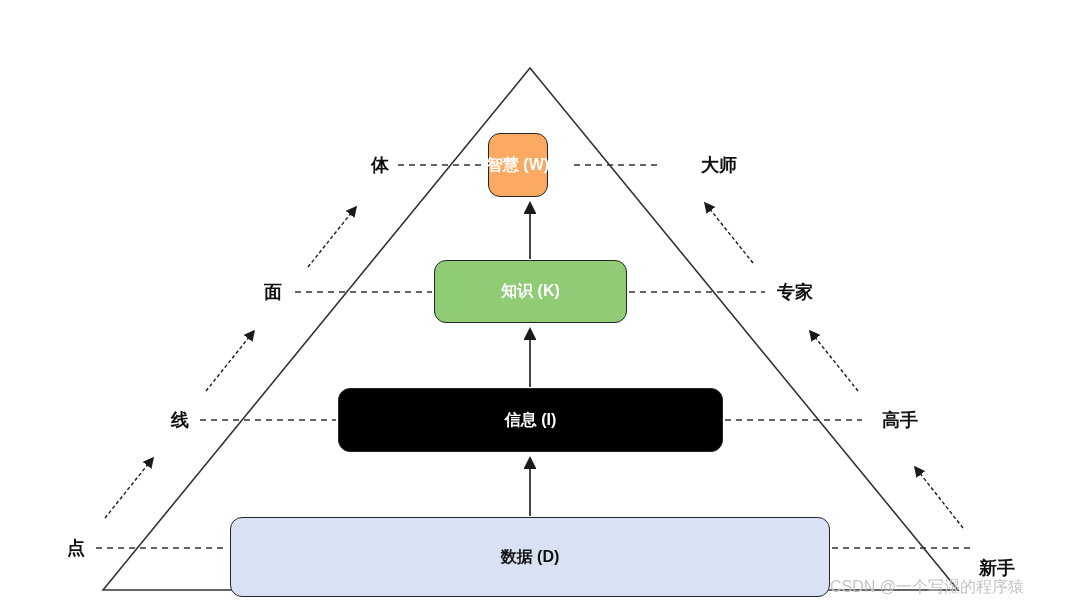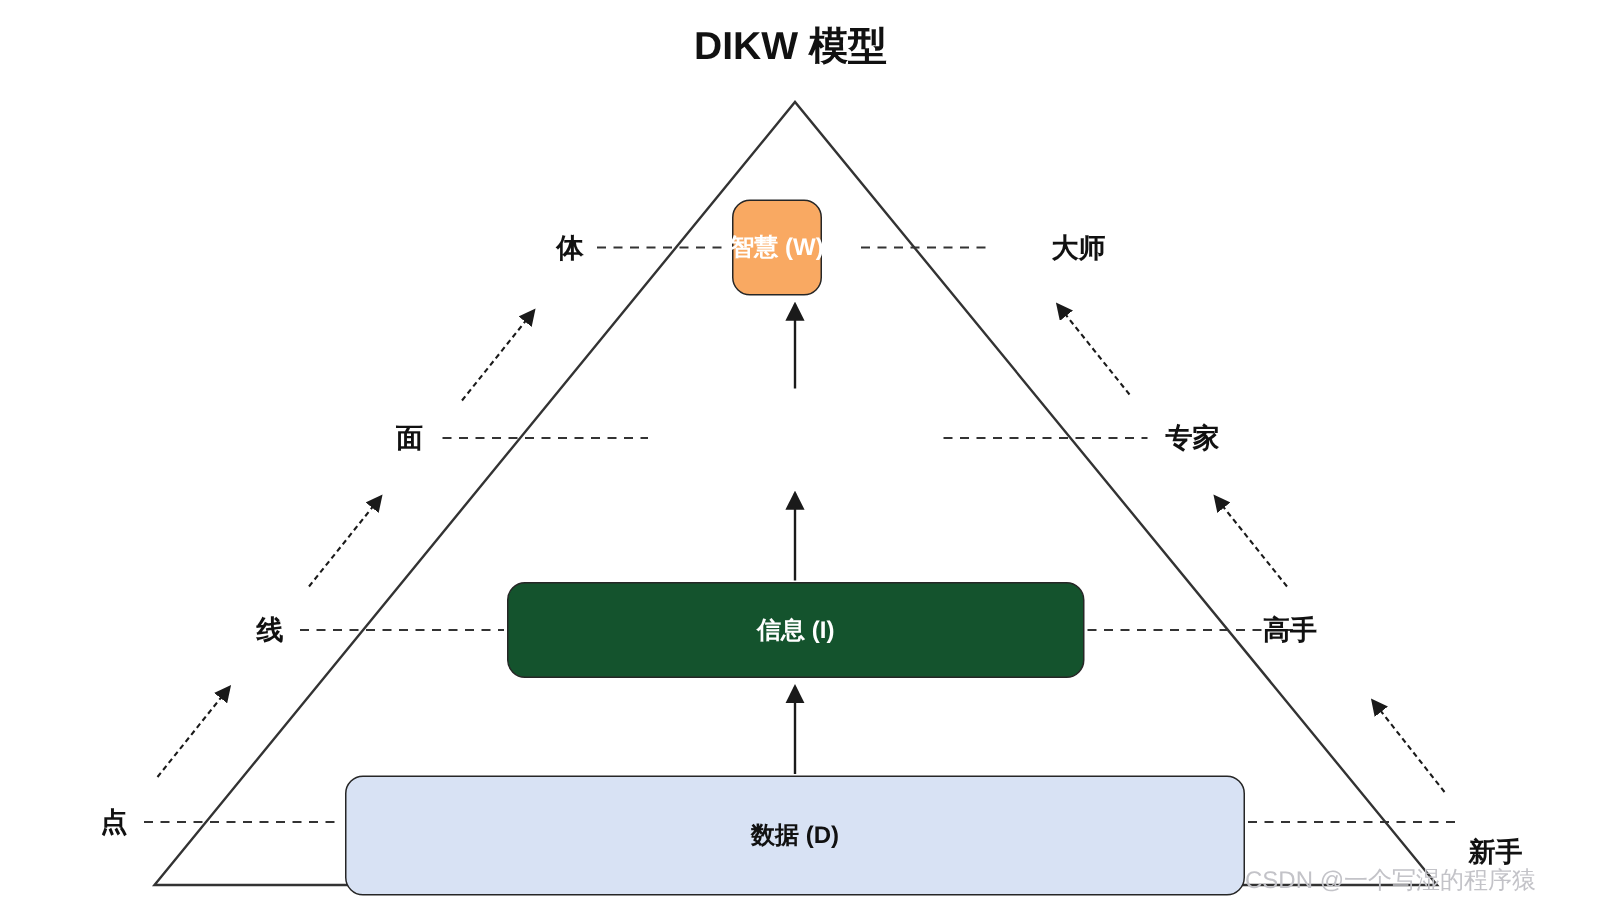--- a/index.html
+++ b/index.html
@@ -40,36 +40,35 @@
     transform:translate(-50%,-50%);
     font-size:18px;font-weight:bold;color:#111111;
     white-space:nowrap;
   }
   .lbl-solid{left:380px;top:165px;}
   .lbl-plane{left:273px;top:292px;}
   .lbl-line{left:180px;top:420px;}
   .lbl-point{left:76px;top:548px;}
   .lbl-master{left:691px;top:165px;margin-left:28px;}
   .lbl-expert{left:795px;top:292px;text-align:center;}
-  .lbl-adept{left:860px;top:420px;}
+  .lbl-adept{left:900px;top:420px;}
   .lbl-novice{left:997px;top:548px;margin-top:20px;}
   .watermark{
     position:absolute;
     left:830px;top:577px;
     font-size:16px;
     color:#c3c3c8;
     white-space:nowrap;
   }
 </style>
 </head>
 <body>
 
 <div class="stage">
 
-  <div class="title">DIKW 模型</div>
 
   <svg class="layer-svg" viewBox="0 0 1080 607" xmlns="http://www.w3.org/2000/svg">
     <defs>
       <marker id="arrowhead" viewBox="0 0 10 10" refX="8.5" refY="5" markerWidth="8" markerHeight="8" orient="auto-start-reverse">
         <path d="M0,0 L10,5 L0,10 z" fill="#1a1a1a"></path>
       </marker>
     </defs>
 
     <polygon points="103,590 530,68 958,590" fill="none" stroke="#333333" stroke-width="1.6"></polygon>
 
@@ -97,21 +96,22 @@
     </g>
 
     <g stroke="#1a1a1a" stroke-width="1.4" stroke-dasharray="3.5 2.5">
       <line x1="963" y1="528" x2="915" y2="467" marker-end="url(#arrowhead)"></line>
       <line x1="858" y1="391" x2="810" y2="331" marker-end="url(#arrowhead)"></line>
       <line x1="753" y1="263" x2="705" y2="203" marker-end="url(#arrowhead)"></line>
     </g>
   </svg>
 
   <div class="box box-wisdom" style="background: rgb(249, 169, 98);">智慧 (W)</div>
-  <div class="box box-information" style="background: #14532d;">信息 (I)</div>
+  <div class="box box-knowledge" style="background: rgb(144, 203, 118);">知识 (K)</div>
+  <div class="box box-information" style="background: #000000;">信息 (I)</div>
   <div class="box box-data" style="background: rgb(216, 226, 244);">数据 (D)</div>
 
   <div class="side-label lbl-solid">体</div>
   <div class="side-label lbl-plane">面</div>
   <div class="side-label lbl-line">线</div>
   <div class="side-label lbl-point">点</div>
 
   <div class="side-label lbl-master">大师</div>
   <div class="side-label lbl-expert">专家</div>
   <div class="side-label lbl-adept">高手</div>

